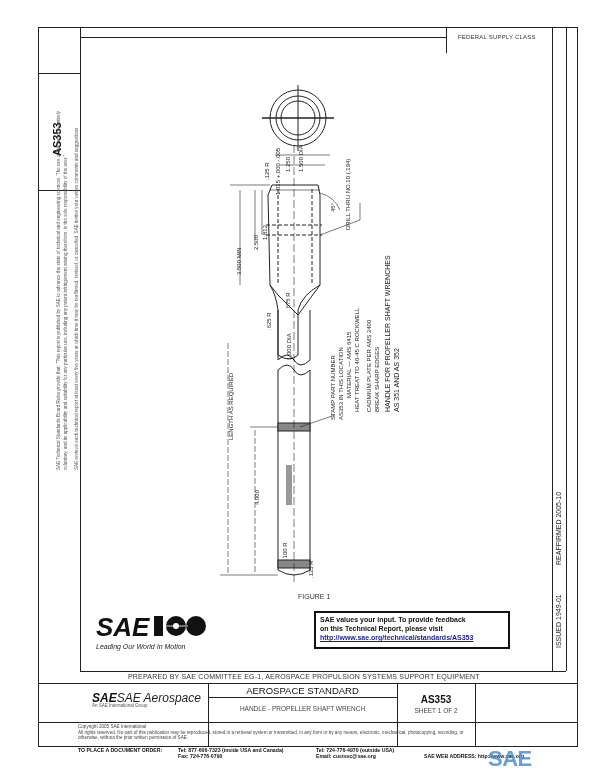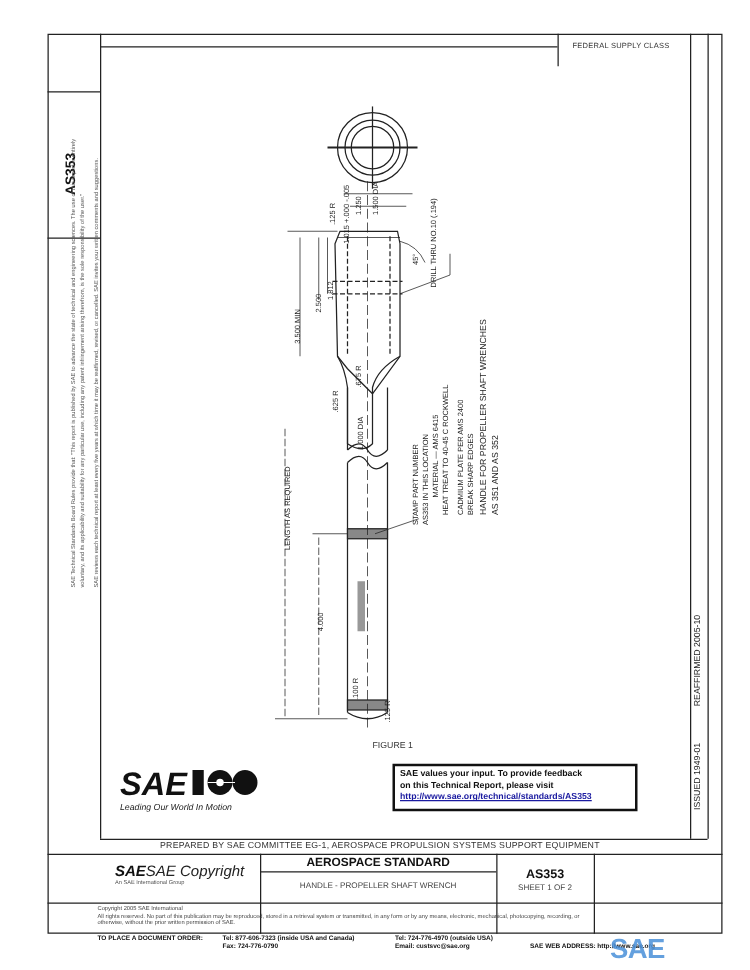--- a/index.html
+++ b/index.html
@@ -9,21 +9,21 @@
   .vline { position: absolute; border-left: 1px solid #222; }
   .hline { position: absolute; border-top: 1px solid #222; }
   .rot-ccw { transform: rotate(-90deg); transform-origin: left top; white-space: nowrap; }
   .fsc { font-size: 6px; letter-spacing: 0.2px; color: #333; }
   .side-id { font-size: 11px; font-weight: bold; }
   .disc { font-size: 4.6px; color: #555; line-height: 7px; }
   .dwg-text { font-size: 6px; color: #222; white-space: nowrap; }
   .feedback { left: 314px; top: 611px; width: 196px; height: 38px; border: 2px solid #111; box-sizing: border-box; padding: 2px 4px; font-size: 7px; font-weight: bold; line-height: 9px; }
   .feedback a { color: #1a1aa0; text-decoration: underline; }
   .prep { font-size: 7px; color: #333; letter-spacing: 0.2px; }
-  .aero-title { font-size: 9.5px; font-weight: bold; }
+  .aero-title { font-size: 9.5px; font-weight: normal; }
   .doc-title { font-size: 6.5px; color: #444; }
   .doc-num { font-size: 10px; font-weight: bold; }
   .sheet { font-size: 6.5px; color: #444; }
   .foot { font-size: 4.6px; color: #444; line-height: 5.6px; }
   .foot b { font-size: 5.2px; color: #111; }
   .watermark { font-size: 22px; font-weight: bold; color: #4a90d9; opacity: 0.85; letter-spacing: -0.5px; }
 </style>
 </head>
 <body>
 
@@ -154,21 +154,21 @@
 <div class="hline" style="left:38px; top:683px; width:540px;"></div>
 <div class="abs prep" style="left:128px; top:673px;">PREPARED BY SAE COMMITTEE EG-1, AEROSPACE PROPULSION SYSTEMS SUPPORT EQUIPMENT</div>
 
 <div class="vline" style="left:208px; top:683px; height:64px;"></div>
 <div class="vline" style="left:397px; top:683px; height:64px;"></div>
 <div class="vline" style="left:475px; top:683px; height:64px;"></div>
 <div class="hline" style="left:208px; top:697px; width:189px;"></div>
 <div class="hline" style="left:38px; top:722px; width:540px;"></div>
 
 <div class="abs" style="left:92px; top:688px;">
-  <span style="font-size:12px; font-weight:bold; font-style:italic;">SAE</span><span style="font-size:12px; font-style:italic; color:#222;">SAE Copyright</span>
+  <span style="font-size:12px; font-weight:bold; font-style:italic;">SAE</span><span style="font-size:12px; font-style:italic; color:#222;">SAE Aerospace</span>
 </div>
 <div class="abs" style="left:92px; top:703px; font-size:4.5px; color:#555;">An SAE International Group</div>
 
 <div class="abs aero-title" style="left:208px; top:685px; width:189px; text-align:center;">AEROSPACE STANDARD</div>
 <div class="abs doc-title" style="left:208px; top:705px; width:189px; text-align:center;">HANDLE - PROPELLER SHAFT WRENCH</div>
 <div class="abs doc-num" style="left:397px; top:694px; width:78px; text-align:center;">AS353</div>
 <div class="abs sheet" style="left:397px; top:707px; width:78px; text-align:center;">SHEET 1 OF 2</div>
 
 <div class="abs foot" style="left:78px; top:724px; width:520px;">
   <div>Copyright 2005 SAE International</div>

